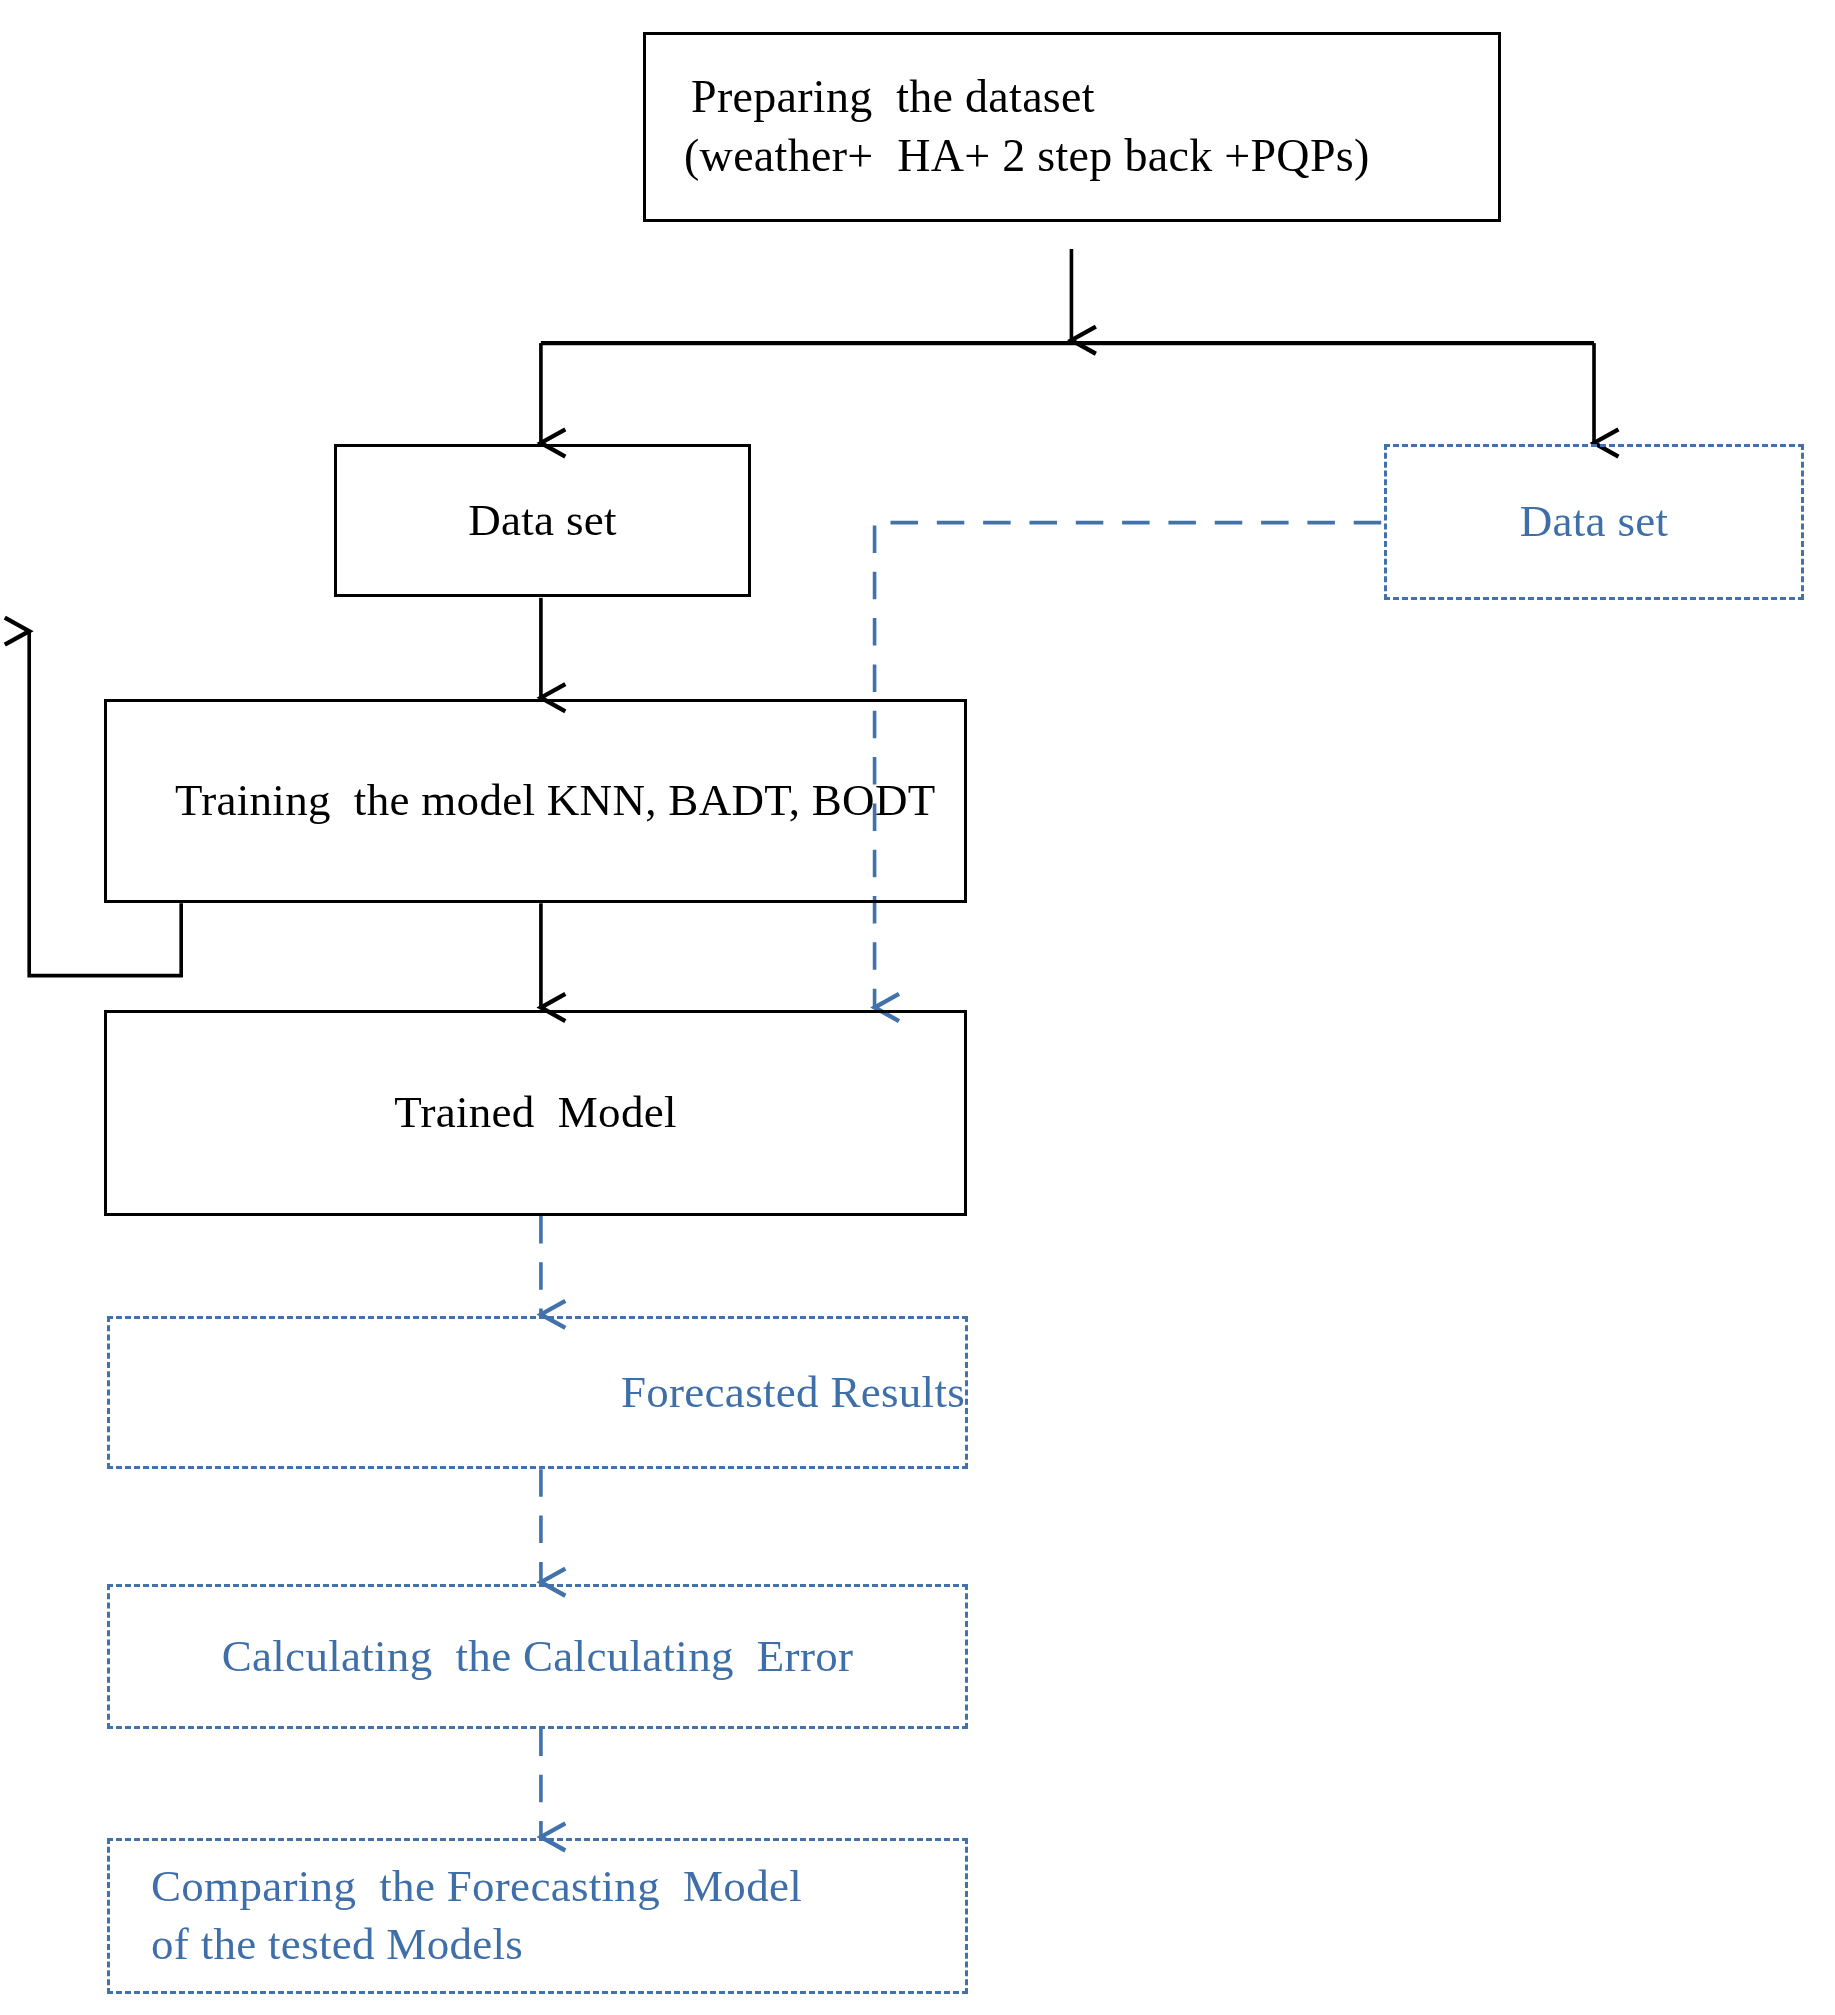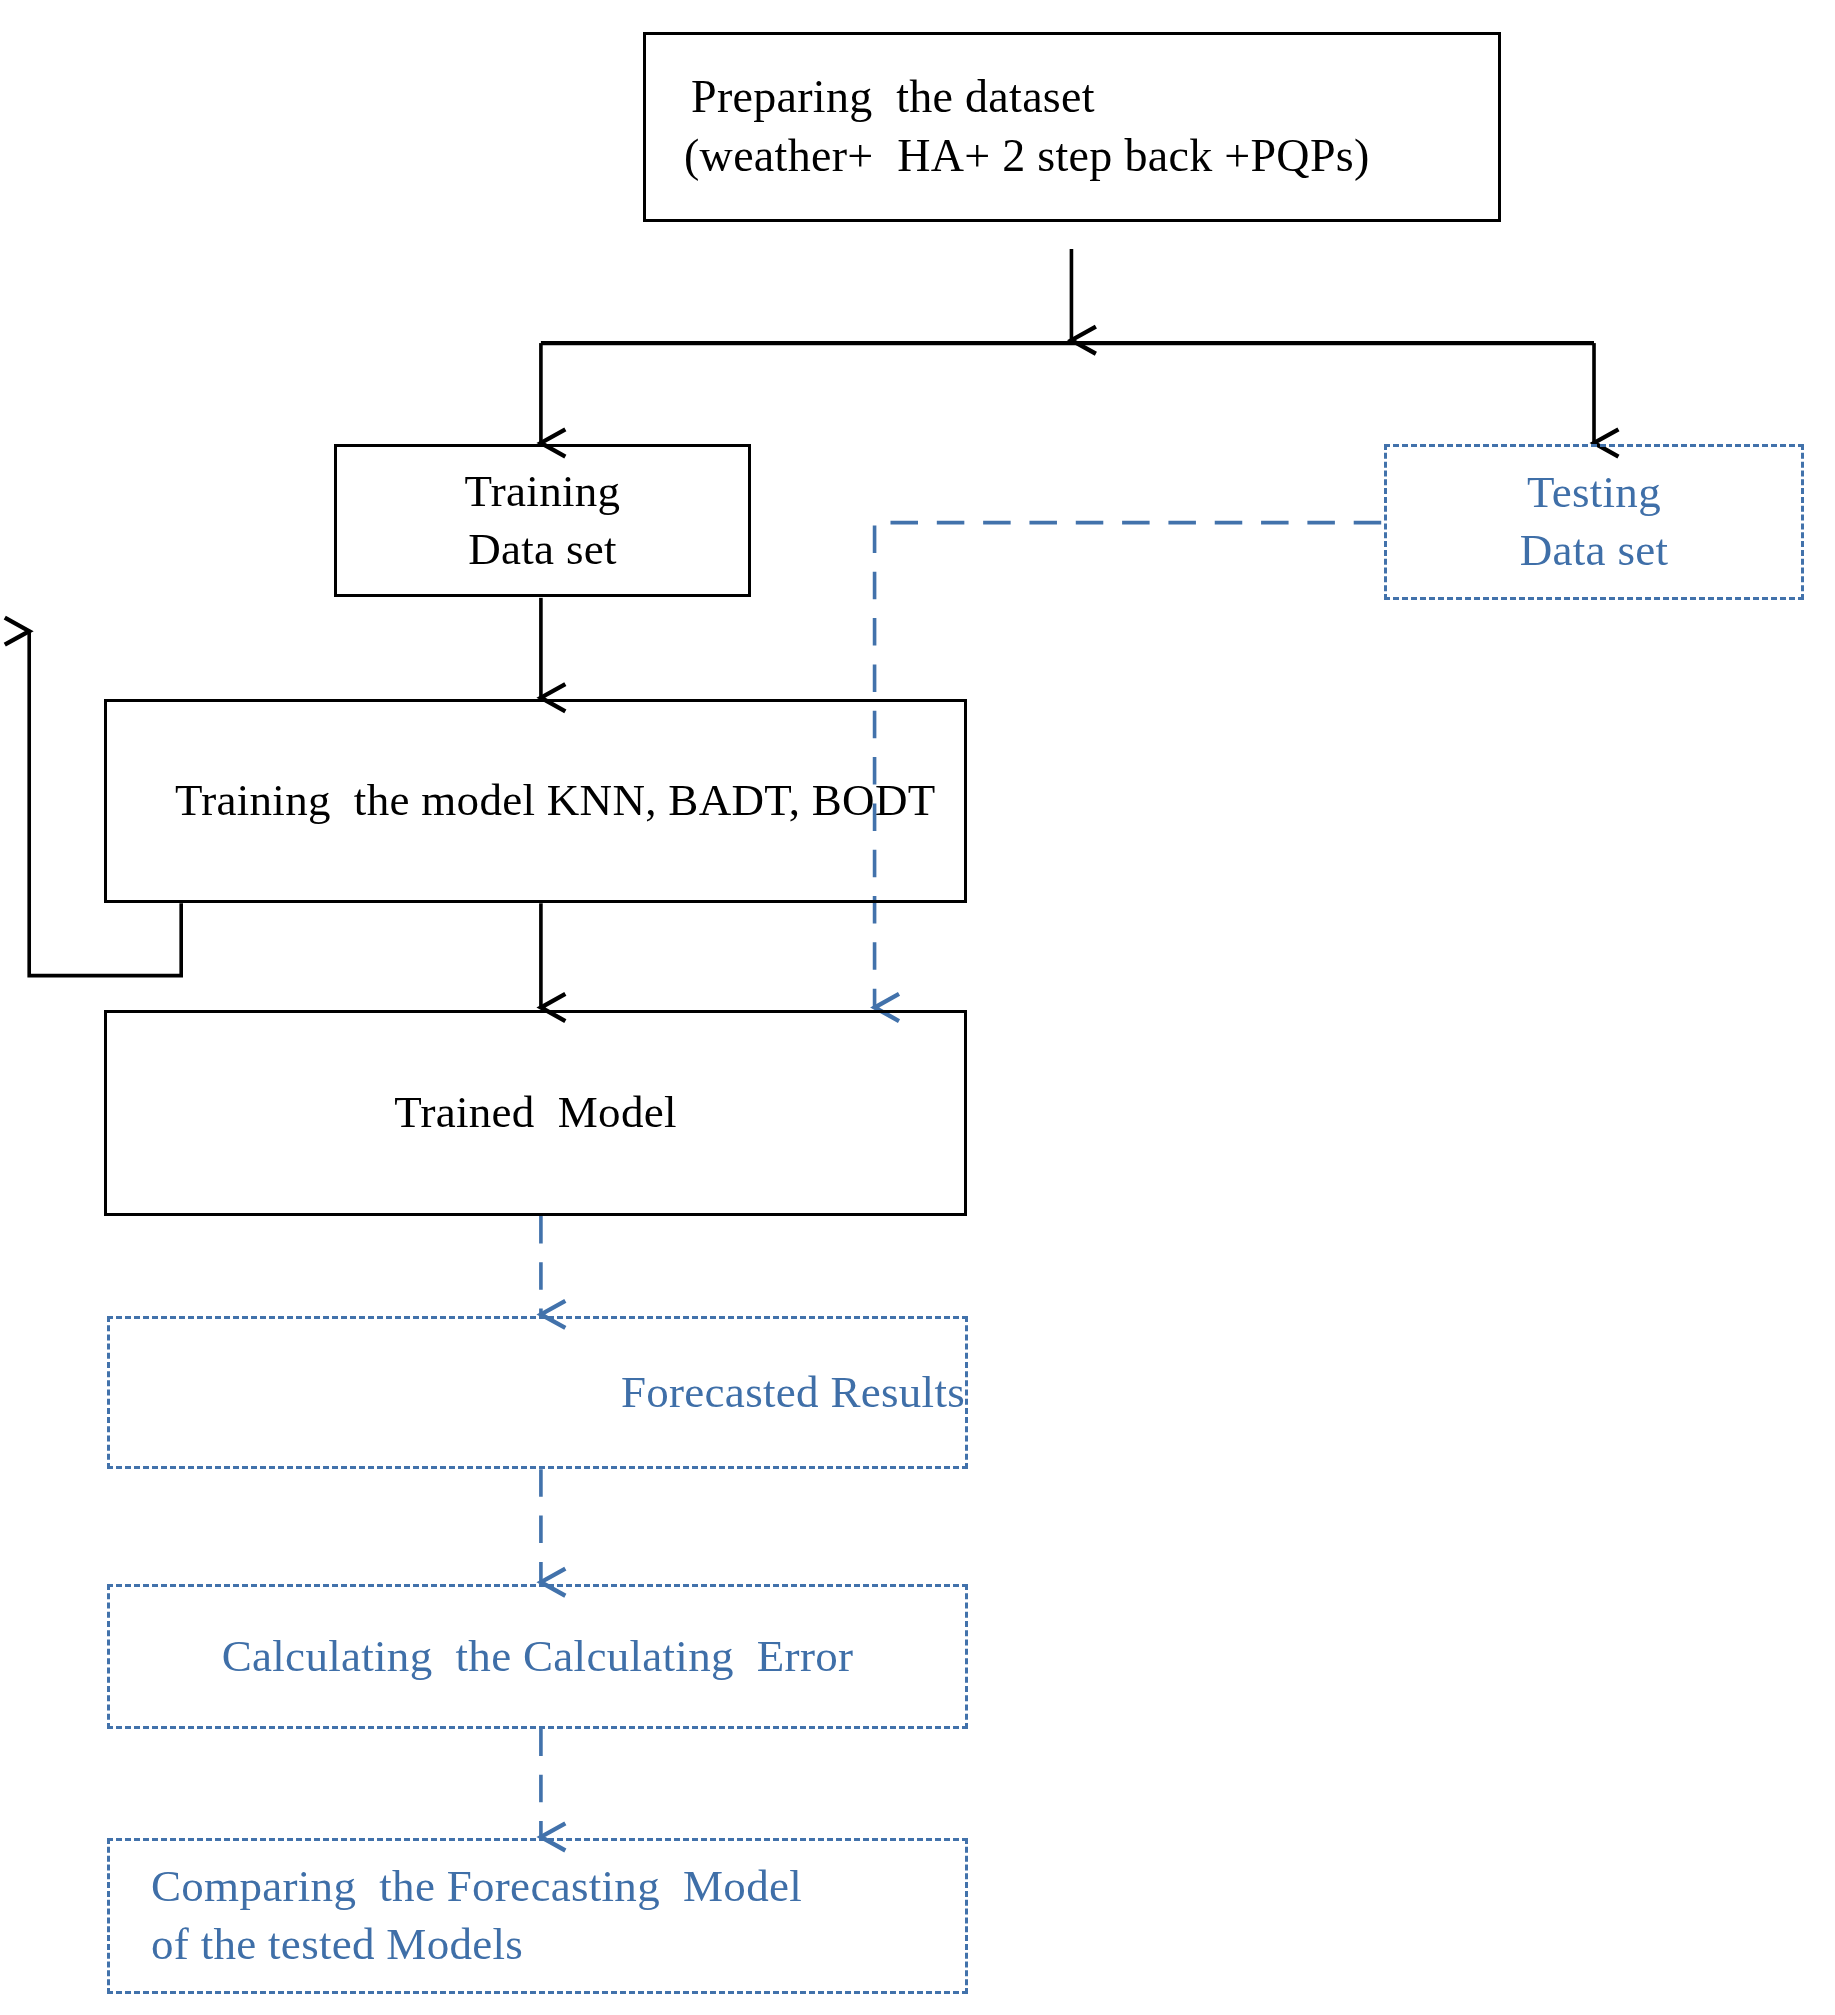--- a/index.html
+++ b/index.html
@@ -144,26 +144,24 @@
       <path d="M747,2388 L747,2538" fill="none" stroke="#4272ab" stroke-width="5" stroke-dasharray="38 26" marker-end="url(#arrow-blue)"></path>
     </g>
   </svg>
 
   <div class="node node-solid" id="node-prepare-dataset">
     <div class="node-line align-left">Preparing  the dataset</div>
     <div class="node-line align-left indent-1">(weather+  HA+ 2 step back +PQPs)</div>
   </div>
 
   <div class="node node-solid" id="node-training-data">
-    <div class="node-line align-center">Training</div>
     <div class="node-line align-center">Data set</div>
   </div>
 
   <div class="node node-dashed" id="node-testing-data">
-    <div class="node-line align-center">Testing</div>
     <div class="node-line align-center">Data set</div>
   </div>
 
   <div class="node node-solid" id="node-training-model">
     <div class="node-line">Training  the model KNN, BADT, BODT</div>
   </div>
 
   <div class="node node-solid" id="node-trained-model">
     <div class="node-line align-center">Trained  Model</div>
   </div>

